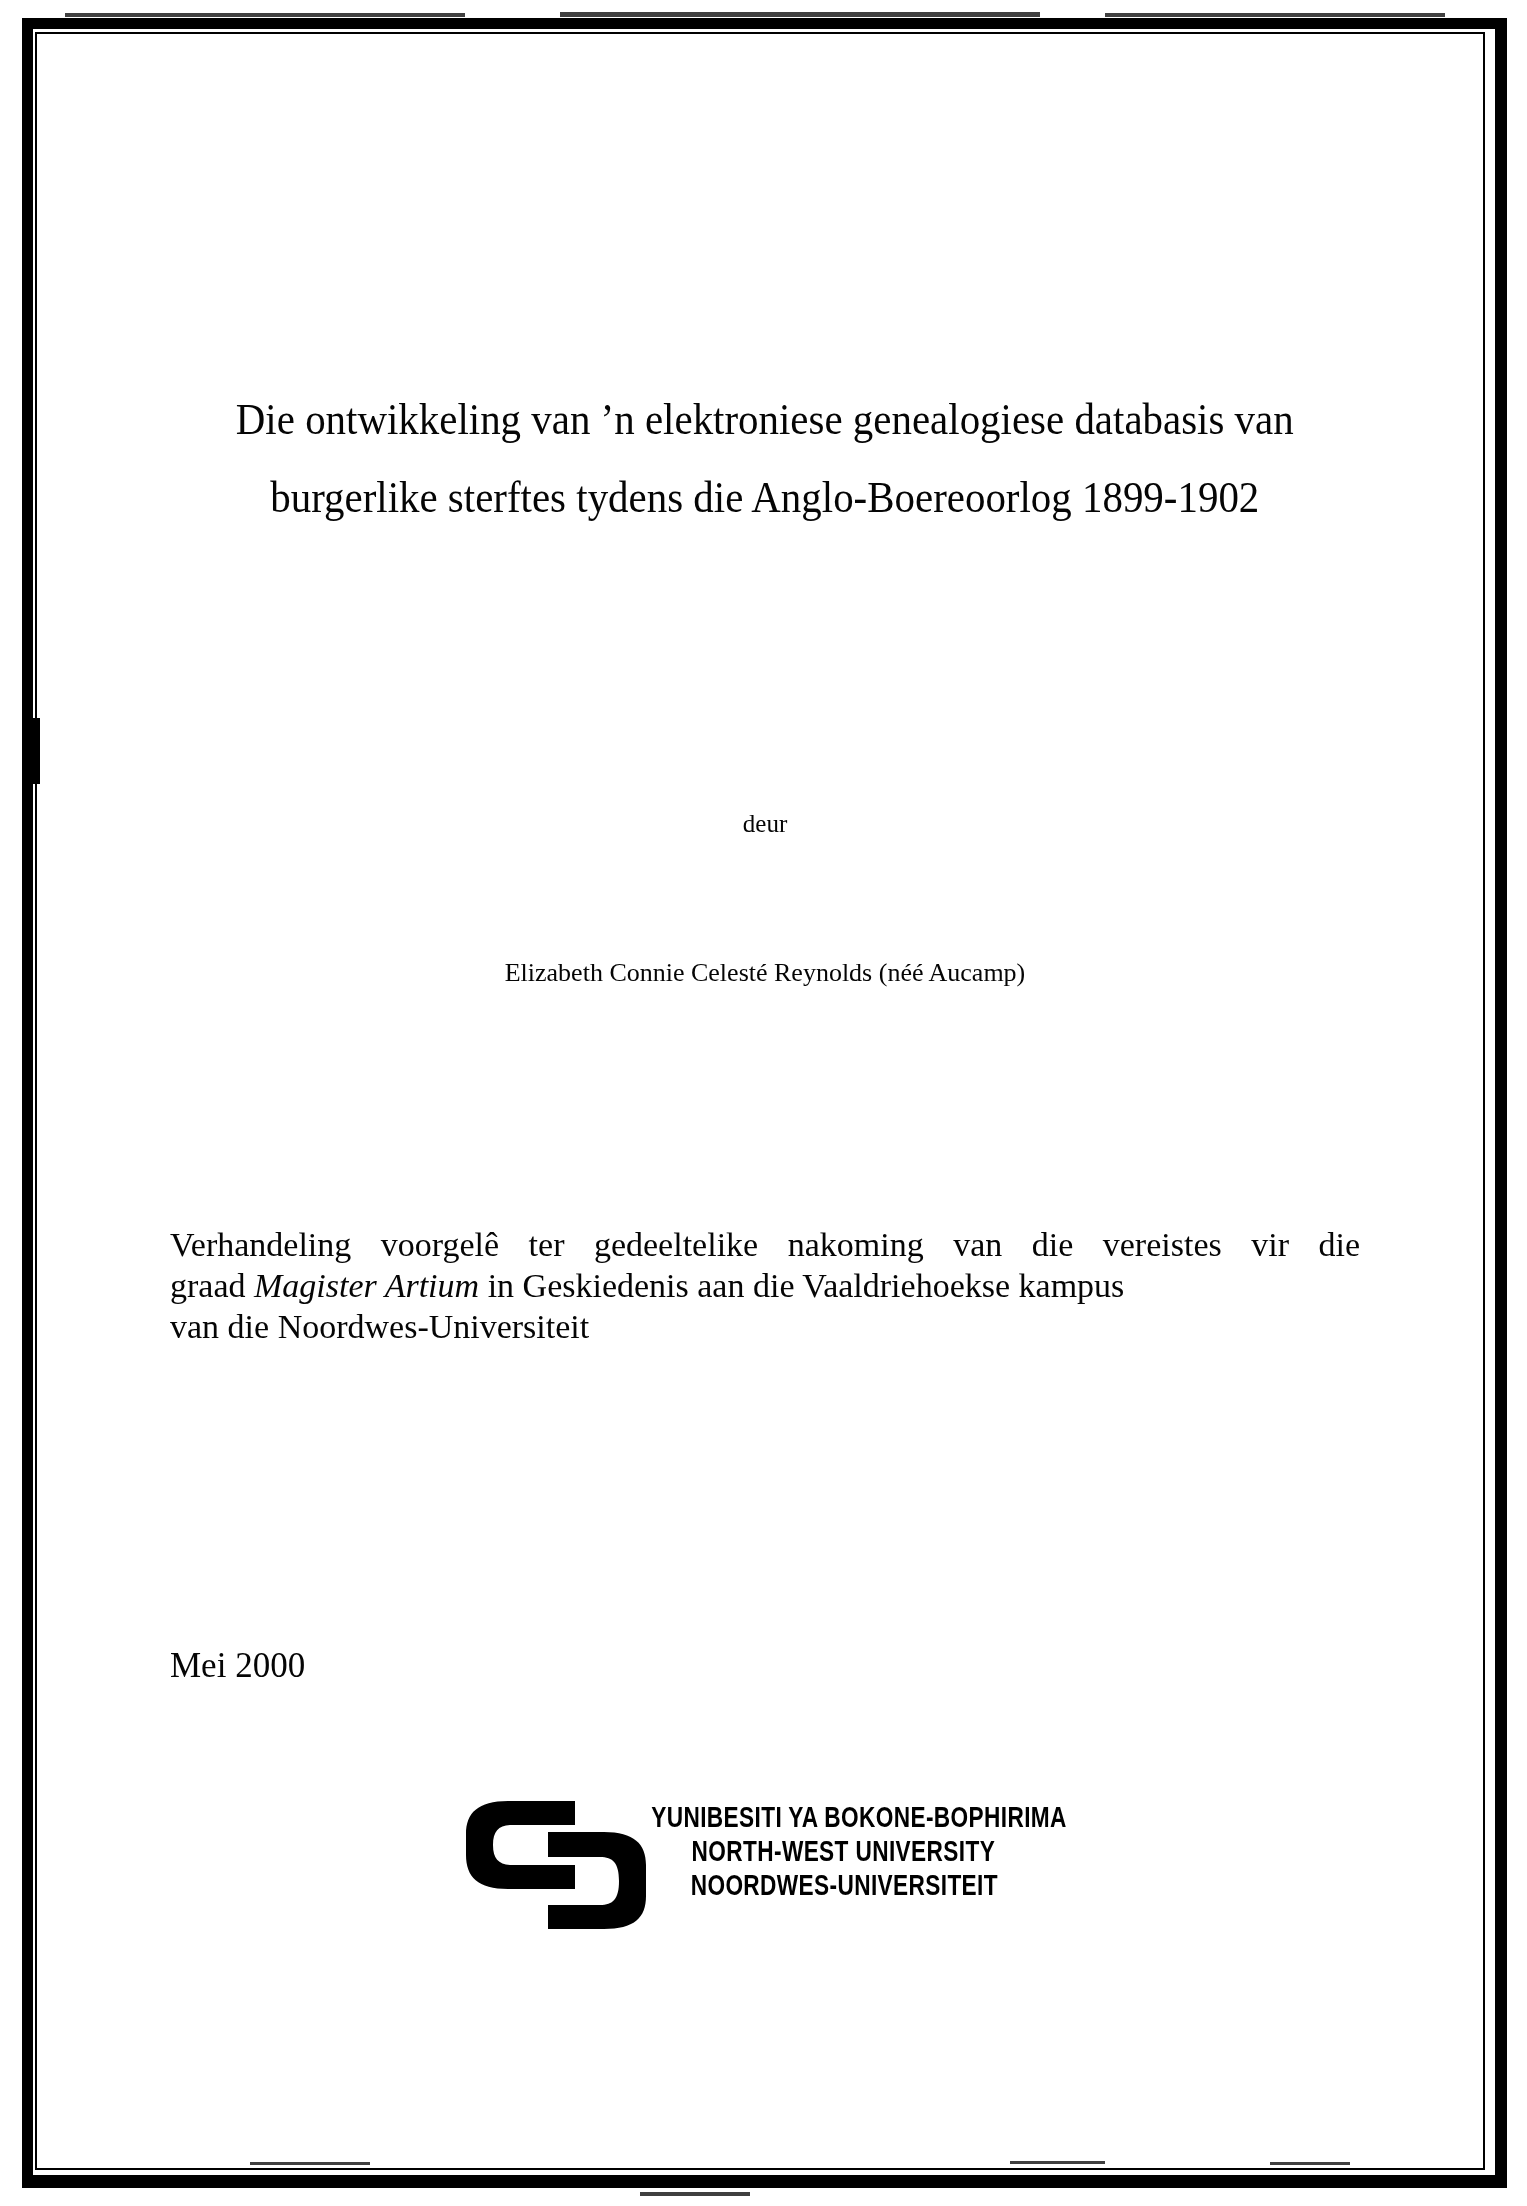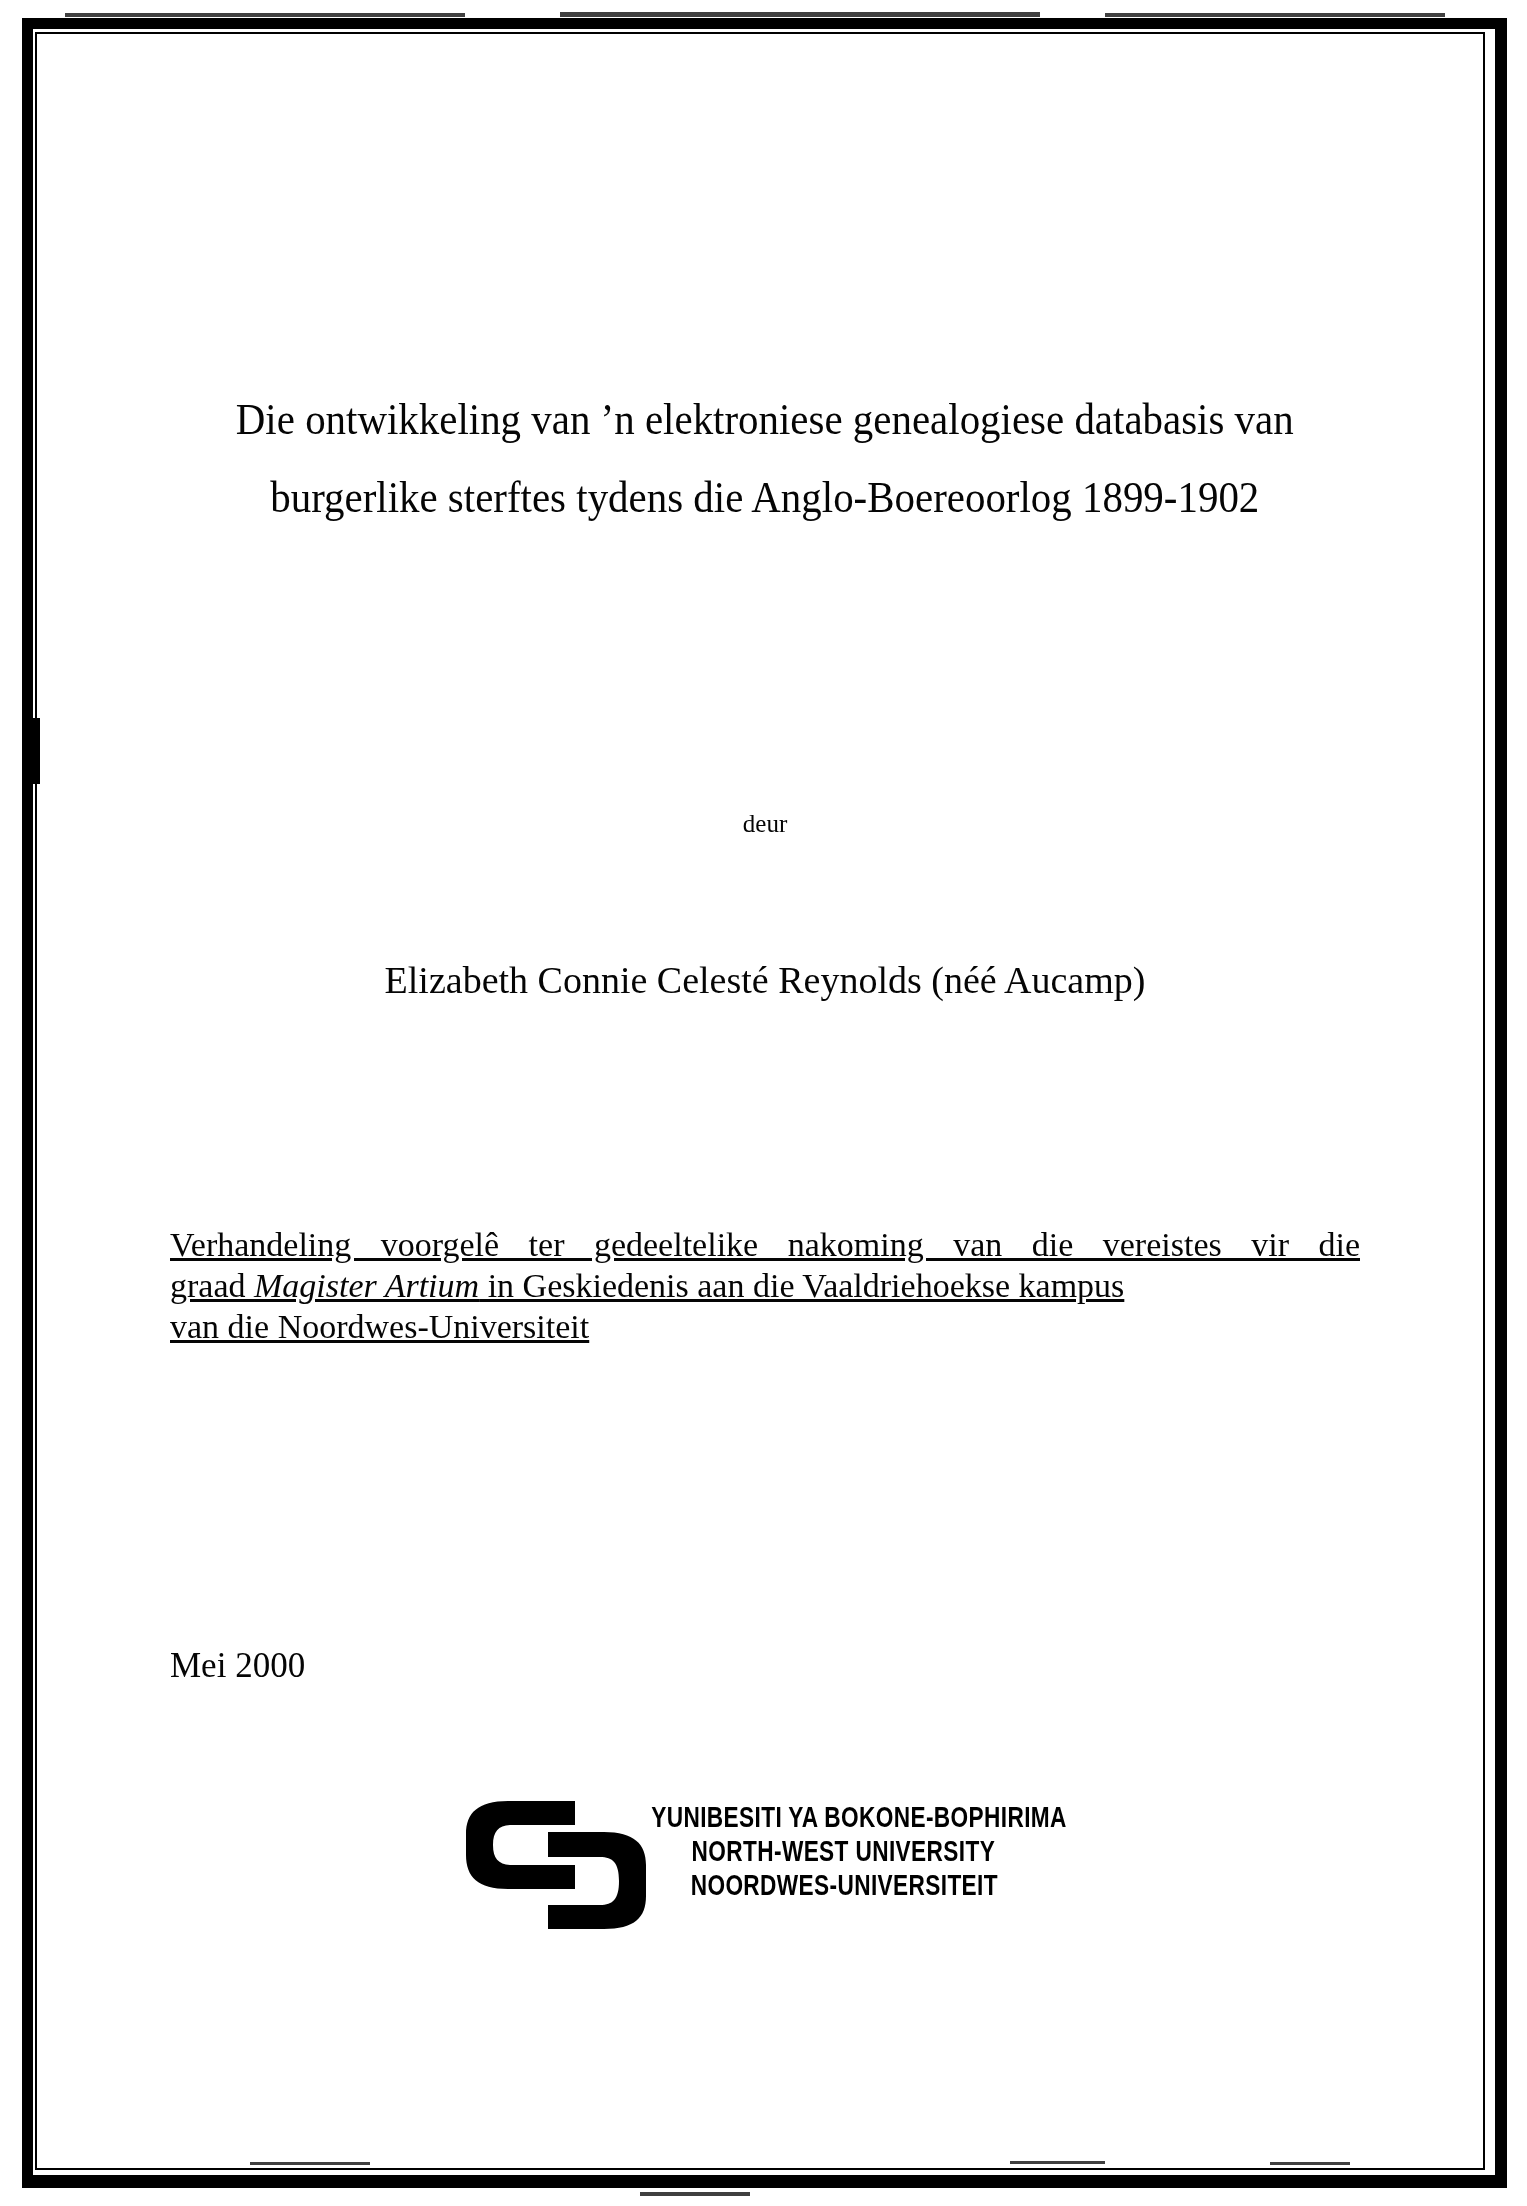--- a/index.html
+++ b/index.html
@@ -28,21 +28,21 @@
   }
   
   .art{position:absolute;background:#000;}
   .art.soft{opacity:.75;}
   
   .content{position:absolute;left:170px;width:1190px;}
   .center{text-align:center;}
   .title-line{font-size:44px;line-height:1;white-space:nowrap;}
   .squeeze{display:inline-block;transform:scaleX(0.93);transform-origin:50% 50%;white-space:nowrap;}
   .byline{font-size:25px;}
-  .author{font-size:38px;font-family:Liberation Serif, serif;}
+  .author{font-size:26px;font-family:Liberation Serif, serif;}
   .stmt{font-size:34px;line-height:41px;}
   .stmt-justify{text-align:justify;text-align-last:justify;}
   .ital{font-style:italic;}
   .supervisor-block{font-size:35px;line-height:46px;}
   
   .logo-mark{position:absolute;left:466px;top:1801px;}
   .logo-text{
     position:absolute;right:460px;top:1800px;
     text-align:center;
     font-family:"Liberation Sans","DejaVu Sans",sans-serif;
@@ -73,21 +73,21 @@
 
   <div class="content center" style="top:398px;">
     <div class="title-line"><span class="squeeze">Die ontwikkeling van ’n elektroniese genealogiese databasis van</span></div>
     <div class="title-line" style="margin-top:34px;"><span class="squeeze">burgerlike sterftes tydens die Anglo-Boereoorlog 1899-1902</span></div>
   </div>
 
   <div class="content center byline" style="top:810px;">deur</div>
 
   <div class="content center author" style="top:958px;">Elizabeth Connie Celesté Reynolds (néé Aucamp)</div>
 
-  <div class="content stmt" style="top:1224px;text-decoration:underline;">
+  <div class="content stmt" style="top:1224px;">
     <div class="stmt-justify">Verhandeling voorgelê ter gedeeltelike nakoming van die vereistes vir die</div>
     <div><span>graad </span><span class="ital">Magister Artium</span><span> in Geskiedenis aan die Vaaldriehoekse kampus</span></div>
     <div>van die Noordwes-Universiteit</div>
   </div>
 
   <div class="content supervisor-block" style="top:1643px;">
     <div>Mei 2000</div>
   </div>
 
   <svg class="logo-mark" width="180" height="128" viewBox="0 0 180 128" aria-hidden="true">

